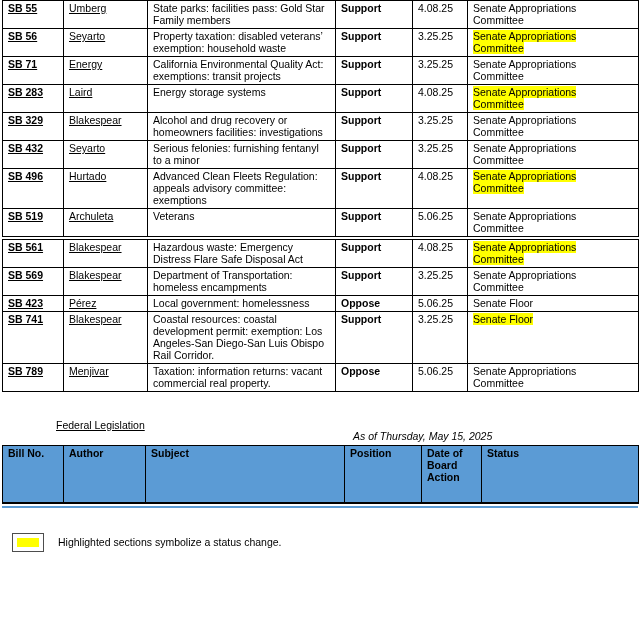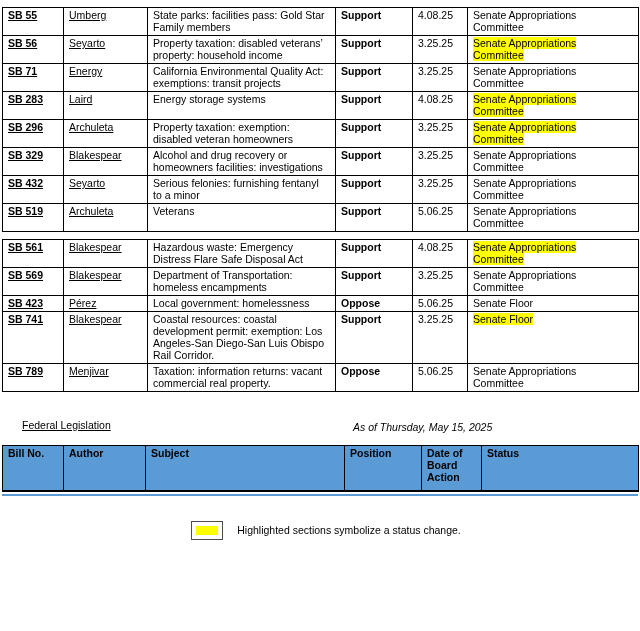--- a/index.html
+++ b/index.html
@@ -3,43 +3,43 @@
 <meta charset="utf-8">
 <style>
   :root { --blue:#5b9bd5; --hl:#ffff00; }
   * { box-sizing: border-box; }
   html,body { margin:0; padding:0; }
   body {
     width:640px; height:631px; overflow:hidden; background:#ffffff;
     font-family:"Liberation Sans", sans-serif;
     font-size:10.5px; line-height:12px; color:#000;
   }
-  table { border-collapse:collapse; table-layout:fixed; width:636px; margin-left:2px;margin-top:7px; }
+  table { border-collapse:collapse; table-layout:fixed; width:636px; margin-left:2px; }
   td, th { border:1px solid #000; vertical-align:top; padding:1px 5px 2px 5px; overflow:hidden; }
   .state-table-1 { margin-bottom:2px; }            
   td.c-bill   { font-weight:bold; }
   .bill-link, .author-link { text-decoration:underline; color:#000; }
   td.c-pos    { font-weight:bold; }
   td.c-status { padding-right:40px; }
   .hl { background:var(--hl); }
 
   
   .federal-head { position:relative; height:15px; margin-top:27px; }
-  .federal-title { position:absolute; left:22px; top:0; text-decoration:underline; }
-  .as-of { position:absolute; left:353px; top:2px; font-style:italic; }
+  .federal-title { position:absolute; left:56px; top:0; text-decoration:underline; }
+  .as-of { position:absolute; left:353px; top:11px; font-style:italic; }
   table.federal { margin-top:11px; }
   table.federal th {
     background:var(--blue); text-align:left; font-weight:bold;
     padding:1px 5px 4px 5px; border:1px solid #000; border-bottom:2px solid #000;
-    height:45px;
+    height:57px;
   }
   .blue-rule { width:636px; height:2px; background:var(--blue); margin:2px 0 0 2px; }
 
   
-  .legend { display:flex; align-items:center; margin:25px 0 0 12px;justify-content:center; }
+  .legend { display:flex; align-items:center; margin:25px 0 0 12px; }
   .legend-box {
     width:32px; height:19px; border:1px solid #4d4d4d; background:#fff;
     display:flex; align-items:center; justify-content:center; flex:0 0 auto;
   }
   .legend-swatch { width:22px; height:9px; background:var(--hl); }
   .legend-text { margin-left:14px; }
 </style>
 </head>
 <body>
 
@@ -59,21 +59,21 @@
           <td class="c-bill"><span class="bill-link">SB 55</span></td>
           <td><span class="author-link">Umberg</span></td>
           <td>State parks: facilities pass: Gold Star Family members</td>
           <td class="c-pos">Support</td>
           <td>4.08.25</td>
           <td class="c-status"><span>Senate Appropriations Committee</span></td>
         </tr>
         <tr>
           <td class="c-bill"><span class="bill-link">SB 56</span></td>
           <td><span class="author-link">Seyarto</span></td>
-          <td>Property taxation: disabled veterans’ property: household income</td>
+          <td>Property taxation: disabled veterans’ exemption: household waste</td>
           <td class="c-pos">Support</td>
           <td>3.25.25</td>
           <td class="c-status"><span class="hl">Senate Appropriations Committee</span></td>
         </tr>
         <tr>
           <td class="c-bill"><span class="bill-link">SB 71</span></td>
           <td><span class="author-link">Energy</span></td>
           <td>California Environmental Quality Act: exemptions: transit projects</td>
           <td class="c-pos">Support</td>
           <td>3.25.25</td>
@@ -81,42 +81,42 @@
         </tr>
         <tr>
           <td class="c-bill"><span class="bill-link">SB 283</span></td>
           <td><span class="author-link">Laird</span></td>
           <td>Energy storage systems</td>
           <td class="c-pos">Support</td>
           <td>4.08.25</td>
           <td class="c-status"><span class="hl">Senate Appropriations Committee</span></td>
         </tr>
         <tr>
-          <td class="c-bill"><span class="bill-link">SB 296</span></td>
-          <td><span class="author-link">Archuleta</span></td>
-          <td>Property taxation: exemption: disabled veteran homeowners</td>
-          <td class="c-pos">Support</td>
-          <td>3.25.25</td>
-          <td class="c-status"><span class="hl">Senate Appropriations Committee</span></td>
-        </tr>
-        <tr>
           <td class="c-bill"><span class="bill-link">SB 329</span></td>
           <td><span class="author-link">Blakespear</span></td>
           <td>Alcohol and drug recovery or homeowners facilities: investigations</td>
           <td class="c-pos">Support</td>
           <td>3.25.25</td>
           <td class="c-status"><span>Senate Appropriations Committee</span></td>
         </tr>
         <tr>
           <td class="c-bill"><span class="bill-link">SB 432</span></td>
           <td><span class="author-link">Seyarto</span></td>
           <td>Serious felonies: furnishing fentanyl to a minor</td>
           <td class="c-pos">Support</td>
           <td>3.25.25</td>
           <td class="c-status"><span>Senate Appropriations Committee</span></td>
+        </tr>
+        <tr>
+          <td class="c-bill"><span class="bill-link">SB 496</span></td>
+          <td><span class="author-link">Hurtado</span></td>
+          <td>Advanced Clean Fleets Regulation: appeals advisory committee: exemptions</td>
+          <td class="c-pos">Support</td>
+          <td>4.08.25</td>
+          <td class="c-status"><span class="hl">Senate Appropriations Committee</span></td>
         </tr>
         <tr>
           <td class="c-bill"><span class="bill-link">SB 519</span></td>
           <td><span class="author-link">Archuleta</span></td>
           <td>Veterans</td>
           <td class="c-pos">Support</td>
           <td>5.06.25</td>
           <td class="c-status"><span>Senate Appropriations Committee</span></td>
         </tr>
       </tbody>

